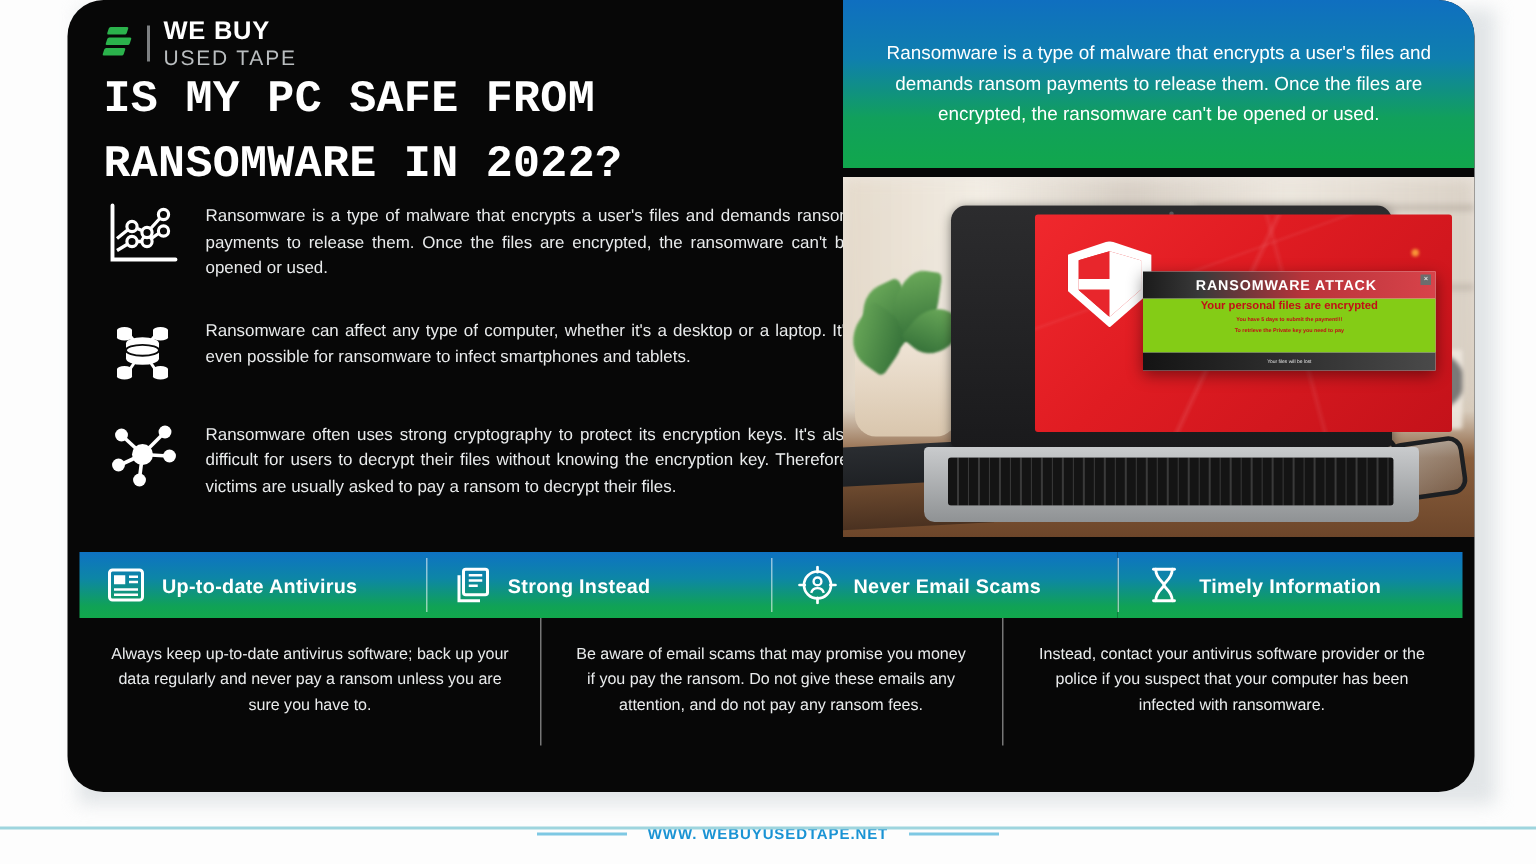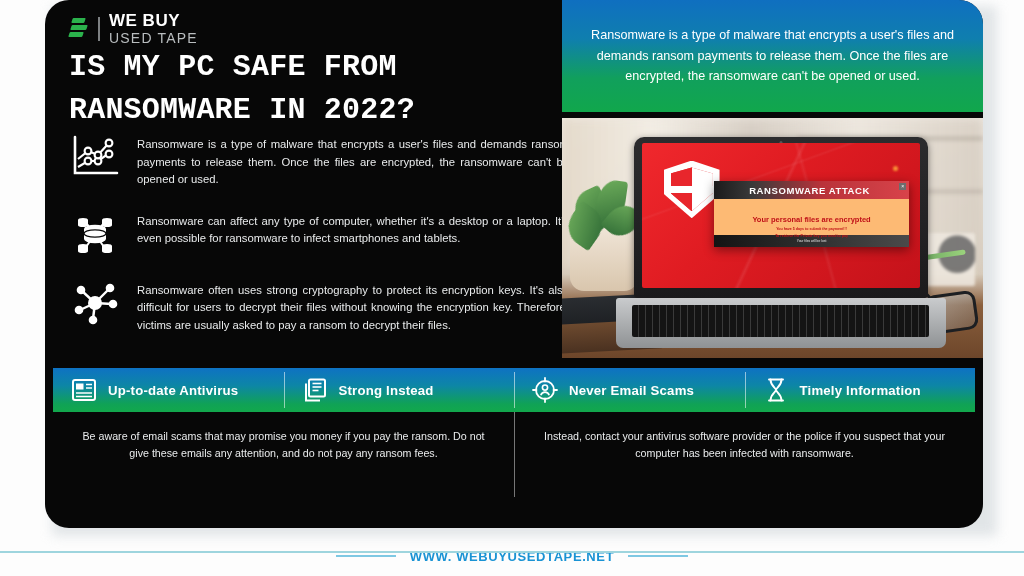--- a/index.html
+++ b/index.html
@@ -138,20 +138,21 @@
     position:absolute;left:0;top:0;width:100%;height:76%;
     background:linear-gradient(180deg,#2c2c2e,#1a1a1c);
     border-radius:10px 10px 3px 3px;padding:6px 8px 10px 8px;box-sizing:border-box;
     box-shadow:0 2px 7px rgba(0,0,0,.5);
   }
   .cam{position:absolute;left:50%;top:4px;width:3px;height:3px;border-radius:50%;background:#55575a;transform:translateX(-50%);}
   .screen{
     position:relative;width:100%;height:100%;border-radius:2px;overflow:hidden;
     background:
       linear-gradient(135deg,#f0282d 0%,#e01c22 40%,#c4121a 100%);
+    margin-left: 48px;
   }
   .screen .circuit{
     position:absolute;inset:0;opacity:.35;
     background:
       linear-gradient(115deg,transparent 46%,rgba(255,255,255,.25) 47%,transparent 48%),
       linear-gradient(75deg,transparent 60%,rgba(255,255,255,.18) 61%,transparent 62%),
       linear-gradient(160deg,transparent 30%,rgba(255,255,255,.15) 31%,transparent 32%);
   }
   .screen .dot{position:absolute;width:5px;height:5px;border-radius:50%;background:rgba(255,170,60,.85);filter:blur(1px);}
   .shield{
@@ -179,21 +180,21 @@
     background:linear-gradient(90deg,#1b1b1b 0%,#3a3a3a 20%,#b9333a 55%,#d8434a 100%);
     display:flex;align-items:center;
   }
   .dlg-title span{
     color:#fff;font-weight:bold;font-size:9.5px;letter-spacing:.6px;margin-left:18%;
   }
   .dlg-close{
     position:absolute;right:3px;top:2px;width:7px;height:7px;background:#6d6d6d;color:#fff;
     font-size:5px;line-height:7px;text-align:center;
   }
-  .dlg-body{height:54%;background:#fdba74;padding-top:16px;box-sizing:border-box;text-align:center;}
+  .dlg-body{height:54%;background:#84cc16;padding-top:0;box-sizing:border-box;text-align:center;}
   .dlg-h{color:#c01017;font-weight:bold;font-size:7.5px;}
   .dlg-s{color:#c01017;font-weight:bold;font-size:3.6px;margin-top:3px;}
   .dlg-foot{
     height:18%;background:linear-gradient(90deg,#141414,#4a4a4a);
     color:#e6e6e6;font-size:3.3px;display:flex;align-items:center;justify-content:center;
   }
   .base{
     position:absolute;left:-6%;top:76%;width:112%;height:24%;
     background:linear-gradient(180deg,#c9cbcd,#8f9294);
     border-radius:3px 3px 7px 7px;
@@ -229,21 +230,21 @@
   }
 
   
   .footer{
     position:absolute;left:0;top:536px;width:1024px;height:40px;
     display:flex;align-items:center;justify-content:center;gap:14px;
   }
   .f-rule{height:2px;background:#7ec8e3;}
   .f-rule.left{width:60px;}
   .f-rule.right{width:60px;}
-  .f-text{color:#1a93d4;font-weight:bold;font-size:13px;letter-spacing:.6px;}
+  .f-text{color:#1a93d4;font-weight:bold;font-size:10px;letter-spacing:.6px;}
   .f-baseline{position:absolute;left:0;top:551px;width:1024px;height:2px;background:#9ed5de;}
 </style>
 </head>
 <body>
 
 <div class="page">
   <div class="poster-shadow"></div>
 
   <div class="poster">
 
@@ -459,20 +460,21 @@
                 <path d="M7.5 2.5 C7.5 9 13 11 13 13 C13 15 7.5 17 7.5 23.5"></path>
                 <path d="M18.5 2.5 C18.5 9 13 11 13 13 C13 15 18.5 17 18.5 23.5"></path>
               </g>
             </svg>
           </div>
           <div class="ch-label">Timely Information</div>
         </div>
       </div>
 
       <div class="card-body-row">
+        <div class="card-body">Always keep up-to-date antivirus software; back up your data regularly and never pay a ransom unless you are sure you have to.</div>
         <div class="card-body">Be aware of email scams that may promise you money if you pay the ransom. Do not give these emails any attention, and do not pay any ransom fees.</div>
         <div class="card-body">Instead, contact your antivirus software provider or the police if you suspect that your computer has been infected with ransomware.</div>
       </div>
     </div>
 
   </div>
 
   <div class="footer">
     <div class="f-rule left"></div>
     <div class="f-text">WWW. WEBUYUSEDTAPE.NET</div>

